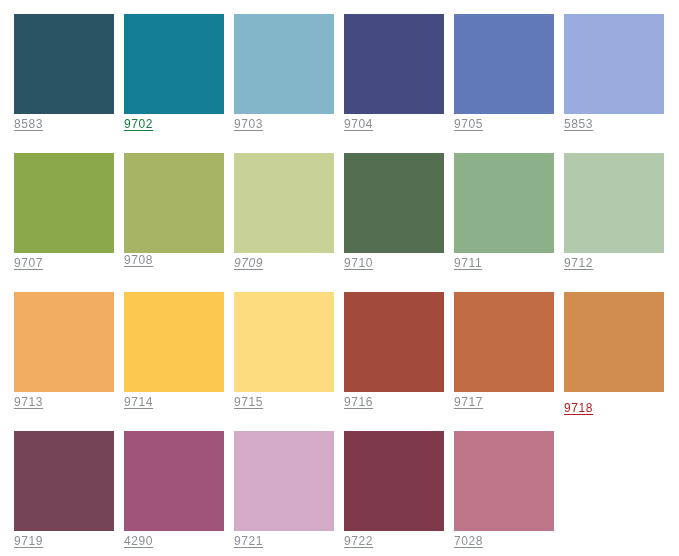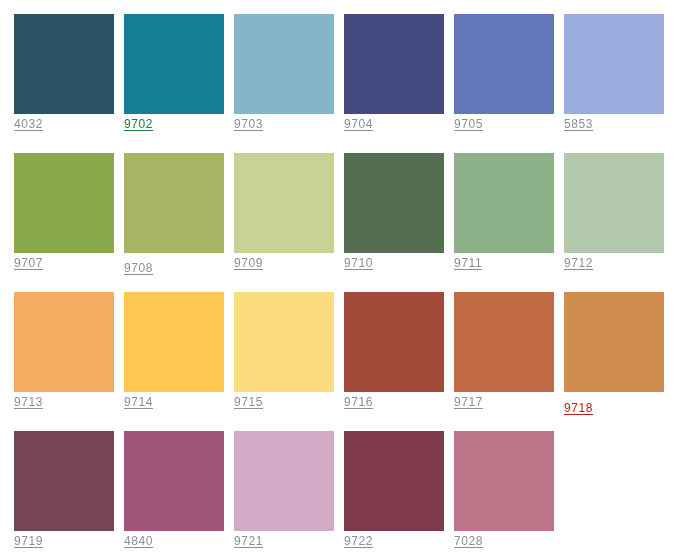--- a/index.html
+++ b/index.html
@@ -58,21 +58,21 @@
     white-space: nowrap;
     cursor: pointer;
   }
 </style>
 </head>
 <body>
 
 <div id="swatch-grid" style="grid-template-columns: repeat(6, 100px); grid-template-rows: repeat(4, 100px); gap: 39px 10px;">
     <div class="swatch-cell">
       <div class="swatch-chip" title="9701" style="background: rgb(42, 84, 99); width: 100px; height: 100px;"></div>
-      <a class="swatch-label" href="#" style="color: rgb(138, 143, 147); top: 103px;">4032</a>
+      <a class="swatch-label" href="#" style="color: rgb(138, 143, 147); top: 103px;">8583</a>
     </div>
     <div class="swatch-cell">
       <div class="swatch-chip" title="9702" style="background: rgb(19, 126, 149); width: 100px; height: 100px;"></div>
       <a class="swatch-label" href="#" style="color: #15803d; top: 103px;">9702</a>
     </div>
     <div class="swatch-cell">
       <div class="swatch-chip" title="9703" style="background: rgb(131, 182, 200); width: 100px; height: 100px;"></div>
       <a class="swatch-label" href="#" style="color: rgb(138, 143, 147); top: 103px;">9703</a>
     </div>
     <div class="swatch-cell">
@@ -86,25 +86,25 @@
     <div class="swatch-cell">
       <div class="swatch-chip" title="9706" style="background: rgb(154, 171, 222); width: 100px; height: 100px;"></div>
       <a class="swatch-label" href="#" style="color: rgb(138, 143, 147); top: 103px;">5853</a>
     </div>
     <div class="swatch-cell">
       <div class="swatch-chip" title="9707" style="background: rgb(138, 169, 74); width: 100px; height: 100px;"></div>
       <a class="swatch-label" href="#" style="color: rgb(138, 143, 147); top: 103px;">9707</a>
     </div>
     <div class="swatch-cell">
       <div class="swatch-chip" title="9708" style="background: rgb(166, 180, 100); width: 100px; height: 100px;"></div>
-      <a class="swatch-label" href="#" style="color: rgb(138, 143, 147); top: 108px;">9708</a>
+      <a class="swatch-label" href="#" style="color: rgb(138, 143, 147); top: 100px;">9708</a>
     </div>
     <div class="swatch-cell">
       <div class="swatch-chip" title="9709" style="background: rgb(201, 210, 150); width: 100px; height: 100px;"></div>
-      <a class="swatch-label" href="#" style="color: rgb(138, 143, 147); top: 103px;">9709</a>
+      <a class="swatch-label" href="#" style="color: rgb(138, 143, 147); top: 103px; font-style: italic;">9709</a>
     </div>
     <div class="swatch-cell">
       <div class="swatch-chip" title="9710" style="background: rgb(84, 110, 81); width: 100px; height: 100px;"></div>
       <a class="swatch-label" href="#" style="color: rgb(138, 143, 147); top: 103px;">9710</a>
     </div>
     <div class="swatch-cell">
       <div class="swatch-chip" title="9711" style="background: rgb(140, 177, 137); width: 100px; height: 100px;"></div>
       <a class="swatch-label" href="#" style="color: rgb(138, 143, 147); top: 103px;">9711</a>
     </div>
     <div class="swatch-cell">
@@ -134,21 +134,21 @@
     <div class="swatch-cell">
       <div class="swatch-chip" title="9718" style="background: rgb(208, 141, 77); width: 100px; height: 100px;"></div>
       <a class="swatch-label" href="#" style="color: #b91c1c; top: 109px;">9718</a>
     </div>
     <div class="swatch-cell">
       <div class="swatch-chip" title="9719" style="background: rgb(117, 68, 87); width: 100px; height: 100px;"></div>
       <a class="swatch-label" href="#" style="color: rgb(138, 143, 147); top: 103px;">9719</a>
     </div>
     <div class="swatch-cell">
       <div class="swatch-chip" title="9720" style="background: rgb(161, 84, 121); width: 100px; height: 100px;"></div>
-      <a class="swatch-label" href="#" style="color: rgb(138, 143, 147); top: 103px;">4840</a>
+      <a class="swatch-label" href="#" style="color: rgb(138, 143, 147); top: 103px;">4290</a>
     </div>
     <div class="swatch-cell">
       <div class="swatch-chip" title="9721" style="background: rgb(211, 171, 199); width: 100px; height: 100px;"></div>
       <a class="swatch-label" href="#" style="color: rgb(138, 143, 147); top: 103px;">9721</a>
     </div>
     <div class="swatch-cell">
       <div class="swatch-chip" title="9722" style="background: rgb(126, 58, 75); width: 100px; height: 100px;"></div>
       <a class="swatch-label" href="#" style="color: rgb(138, 143, 147); top: 103px;">9722</a>
     </div>
     <div class="swatch-cell">

